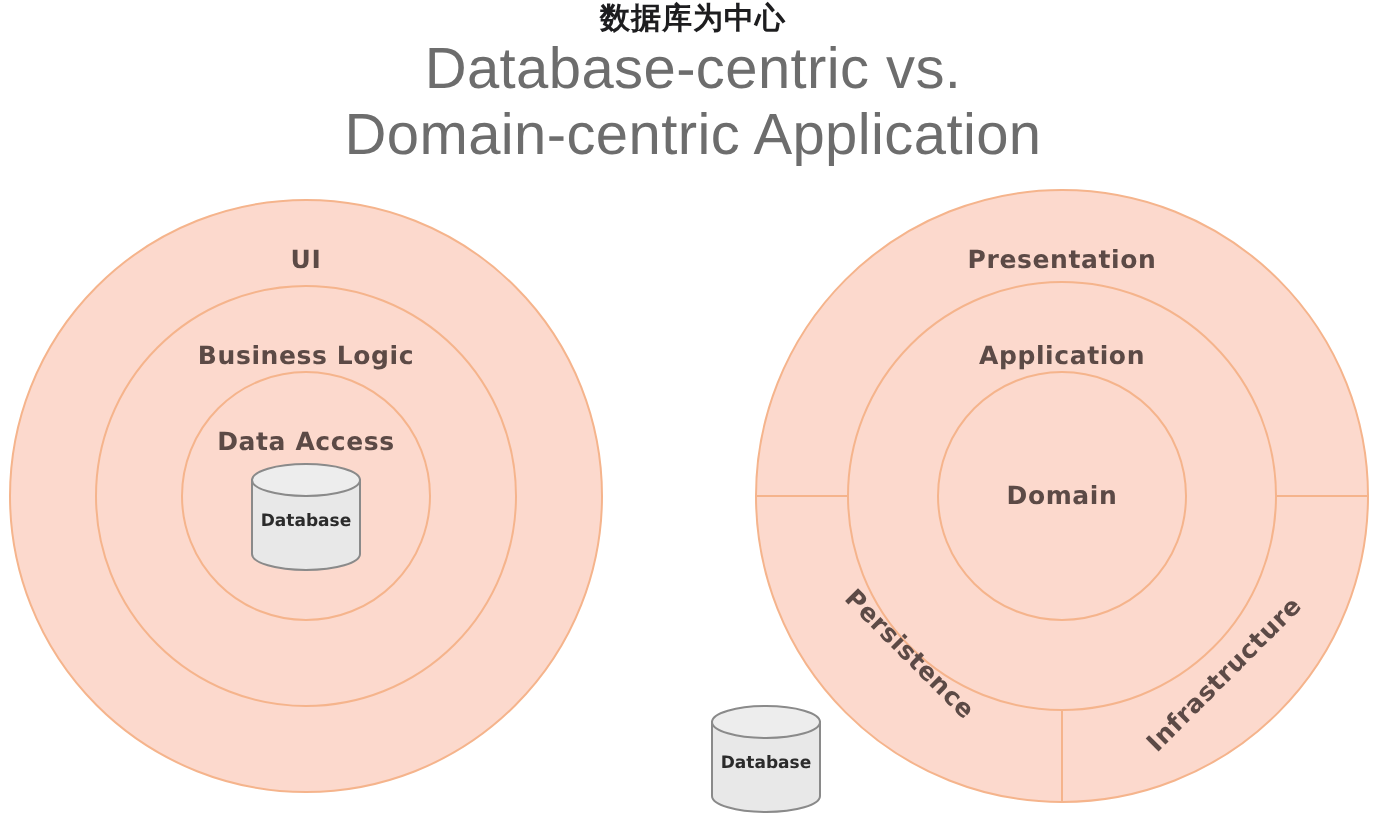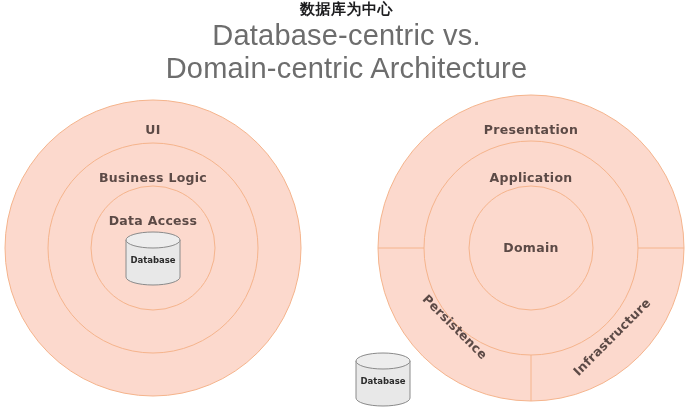--- a/index.html
+++ b/index.html
@@ -59,21 +59,21 @@
   }
 </style>
 </head>
 <body>
 
 <div id="stage">
 
   <div class="titleblock">
     <div class="cn-anno">数据库为中心</div>
     <div class="main-title">Database-centric vs.</div>
-    <div class="main-title">Domain-centric Architecture</div>
+    <div class="main-title">Domain-centric Application</div>
   </div>
 
   <svg width="693" height="410" viewBox="0 0 693 410" style="position:absolute;left:0;top:0;">
 
     <g>
       <circle cx="153" cy="248" r="148" fill="#fcd9cd" stroke="#f5b48c" stroke-width="1"></circle>
       <circle cx="153" cy="248" r="105" fill="#fcd9cd" stroke="#f5b48c" stroke-width="1"></circle>
       <circle cx="153" cy="248" r="62" fill="#fcd9cd" stroke="#f5b48c" stroke-width="1"></circle>
 
       <text class="ring-label" x="153" y="134" text-anchor="middle">UI</text>

